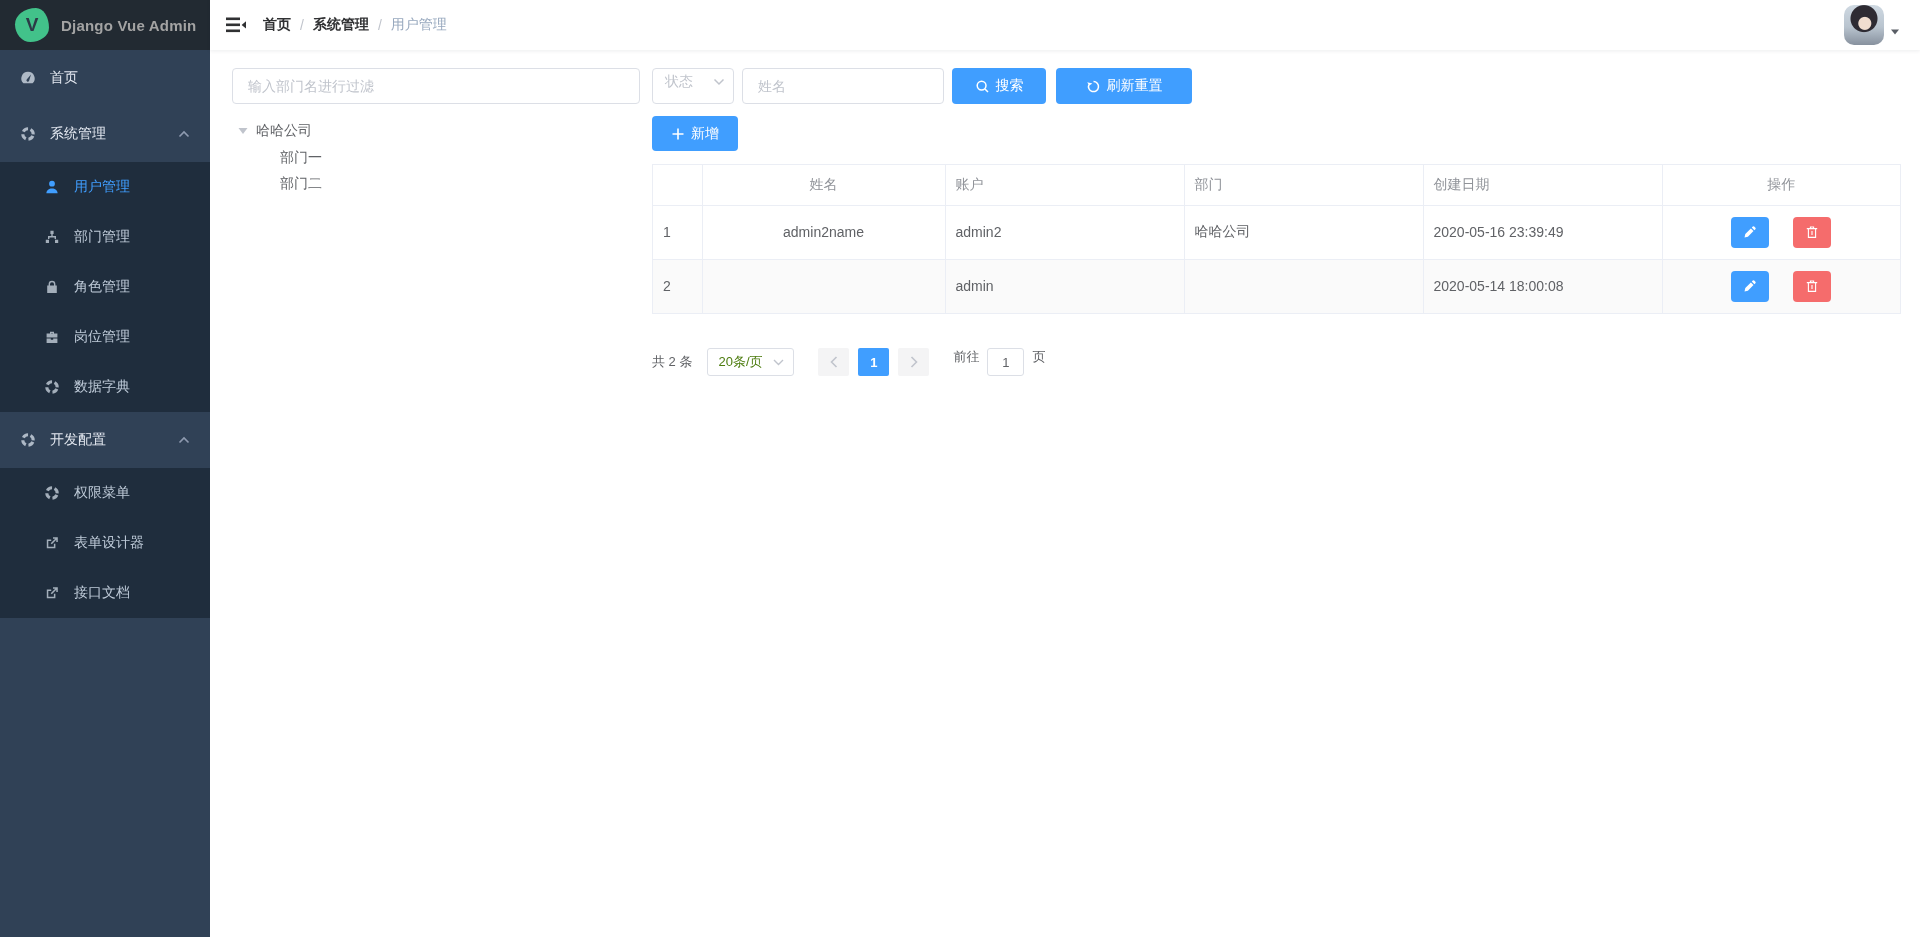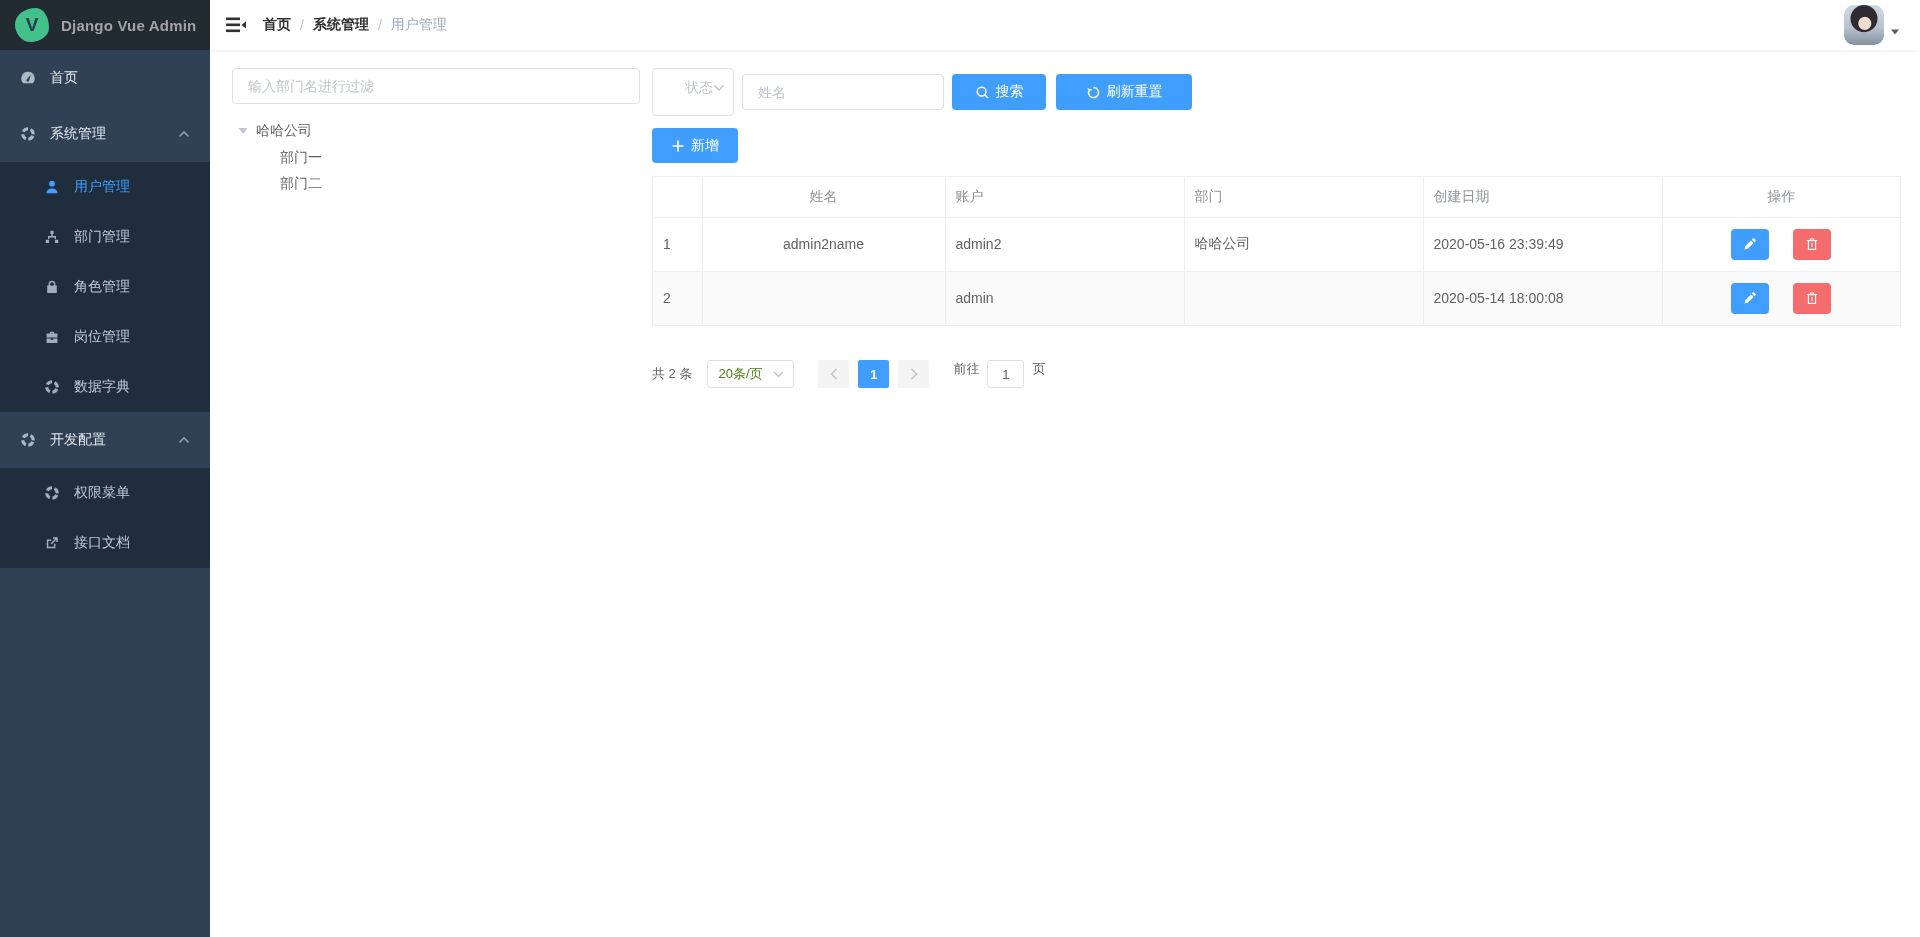--- a/index.html
+++ b/index.html
@@ -44,22 +44,22 @@
   .left-panel { width:408px; min-width:408px; margin-right:12px; }
   .text-input { height:36px; border:1px solid #dcdfe6; border-radius:4px; padding:0 15px;
     font-size:14px; color:#606266; outline:none; background:#fff; width:100%; }
   .text-input::placeholder { color:#c0c4cc; }
   .tree { margin-top:14px; font-size:14px; color:#606266; }
   .tree-root { display:flex; align-items:center; height:26px; cursor:pointer; }
   .tree-caret { width:10px; height:8px; margin:0 8px 0 6px; }
   .tree-child { height:26px; line-height:26px; padding-left:48px; cursor:pointer; }
   .right-panel { flex:1; min-width:0; }
   .filter-row { display:flex; align-items:center; }
-  .select-box { width:82px; height:48px; border:1px solid #dcdfe6; border-radius:4px; background:#fff;
-    display:flex; align-items:center; justify-content:flex-end; padding:0 8px 8px 12px;
+  .select-box { width:82px; height:36px; border:1px solid #dcdfe6; border-radius:4px; background:#fff;
+    display:flex; align-items:center; justify-content:space-between; padding:0 8px 8px 12px;
     color:#c0c4cc; font-size:14px; cursor:pointer; }
   .name-input { width:202px; margin-left:8px; }
   .btn { height:36px; border:none; border-radius:4px; background:#409EFF; color:#fff; font-size:14px;
     display:inline-flex; align-items:center; justify-content:center; cursor:pointer; }
   .btn svg { margin-right:6px; }
   .btn-search { width:94px; margin-left:8px; }
   .btn-reset { width:136px; margin-left:10px; }
   .btn-add { width:86px; height:35px; margin-top:12px; }
   
   .table-wrap { margin-top:13px; border:1px solid #ebeef5; }
@@ -158,20 +158,26 @@
         <path d="M1.5 6.5 6 2l4.5 4.5" fill="none" stroke="currentColor" stroke-width="1.6"></path>
       </svg>
   </div>
 
   <div class="submenu">
     <div class="menu-item">
       <svg class="mi-icon" viewBox="0 0 16 16">
           <circle cx="8" cy="8" r="5.2" fill="none" stroke="currentColor" stroke-width="3.1" stroke-dasharray="5.5 2.7" transform="rotate(22 8 8)"></circle>
         </svg>
       <span>权限菜单</span>
+    </div>
+    <div class="menu-item">
+      <svg class="mi-icon" viewBox="0 0 16 16">
+          <path fill="currentColor" d="M2.8 4.6h4.4v1.5H4.3v5.6h5.6V8.8h1.5v4.4H2.8zM9 2.2h4.8V7h-1.5V4.8l-4.5 4.5-1.1-1.1 4.5-4.5H9z"></path>
+        </svg>
+      <span>表单设计器</span>
     </div>
     <div class="menu-item">
       <svg class="mi-icon" viewBox="0 0 16 16">
           <path fill="currentColor" d="M2.8 4.6h4.4v1.5H4.3v5.6h5.6V8.8h1.5v4.4H2.8zM9 2.2h4.8V7h-1.5V4.8l-4.5 4.5-1.1-1.1 4.5-4.5H9z"></path>
         </svg>
       <span>接口文档</span>
     </div>
   </div>
 </aside>
 

